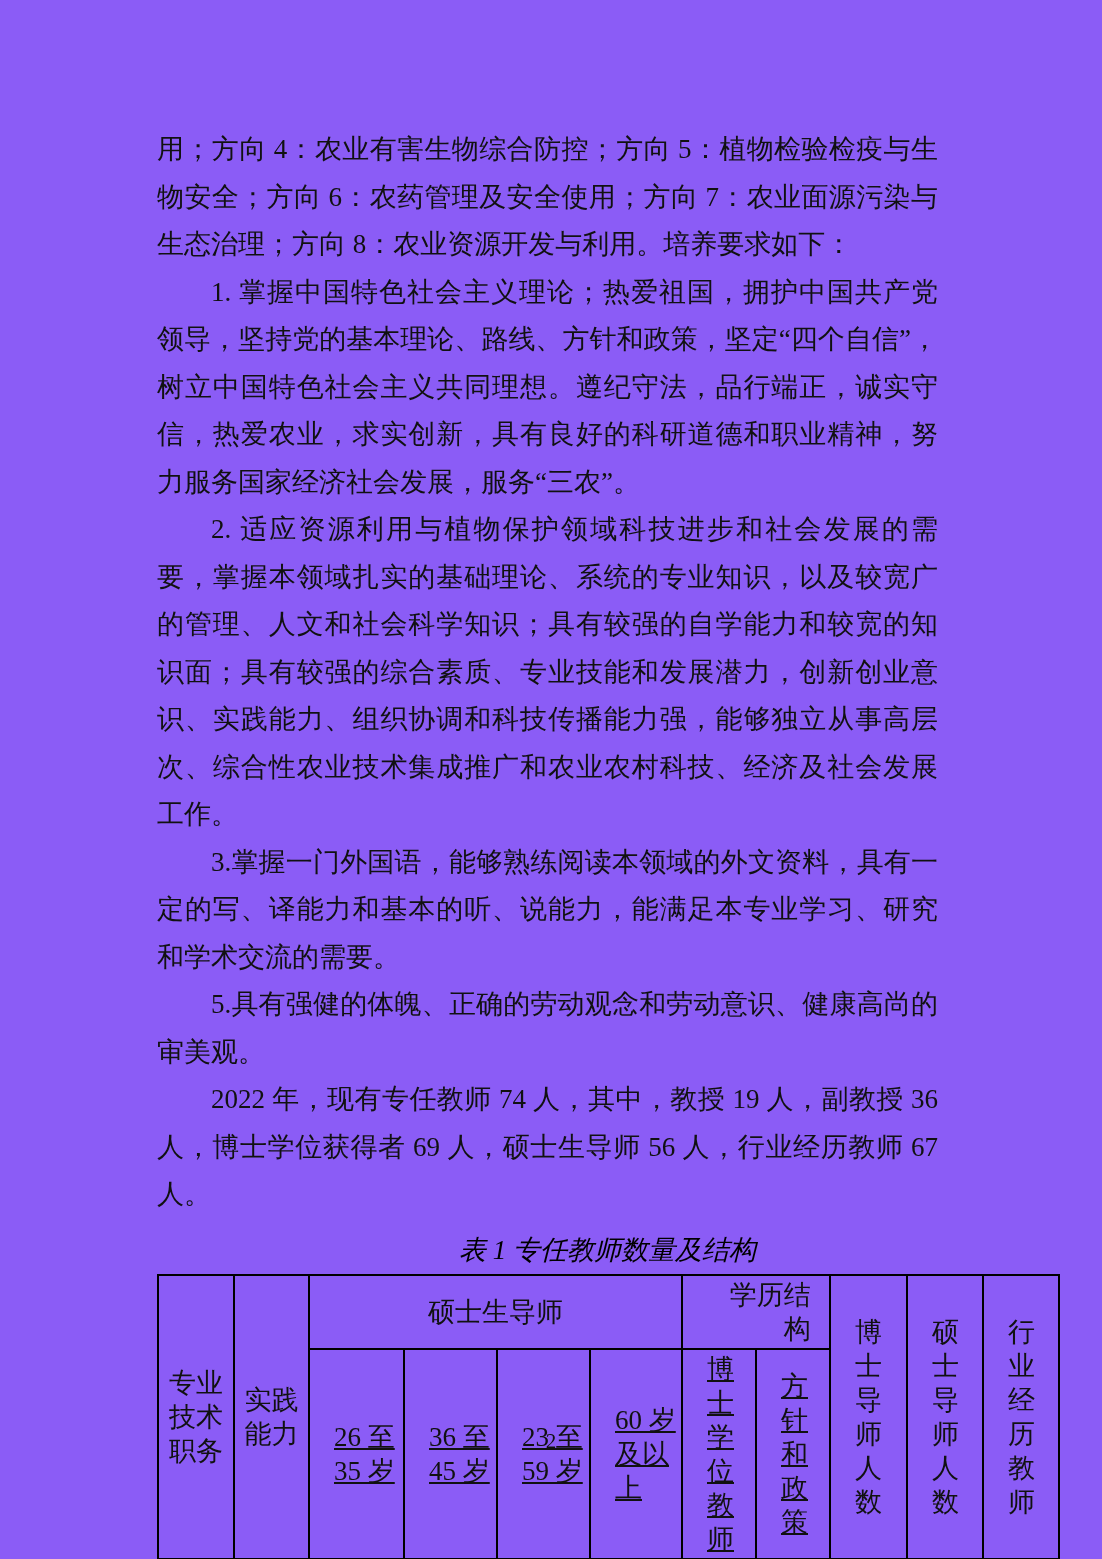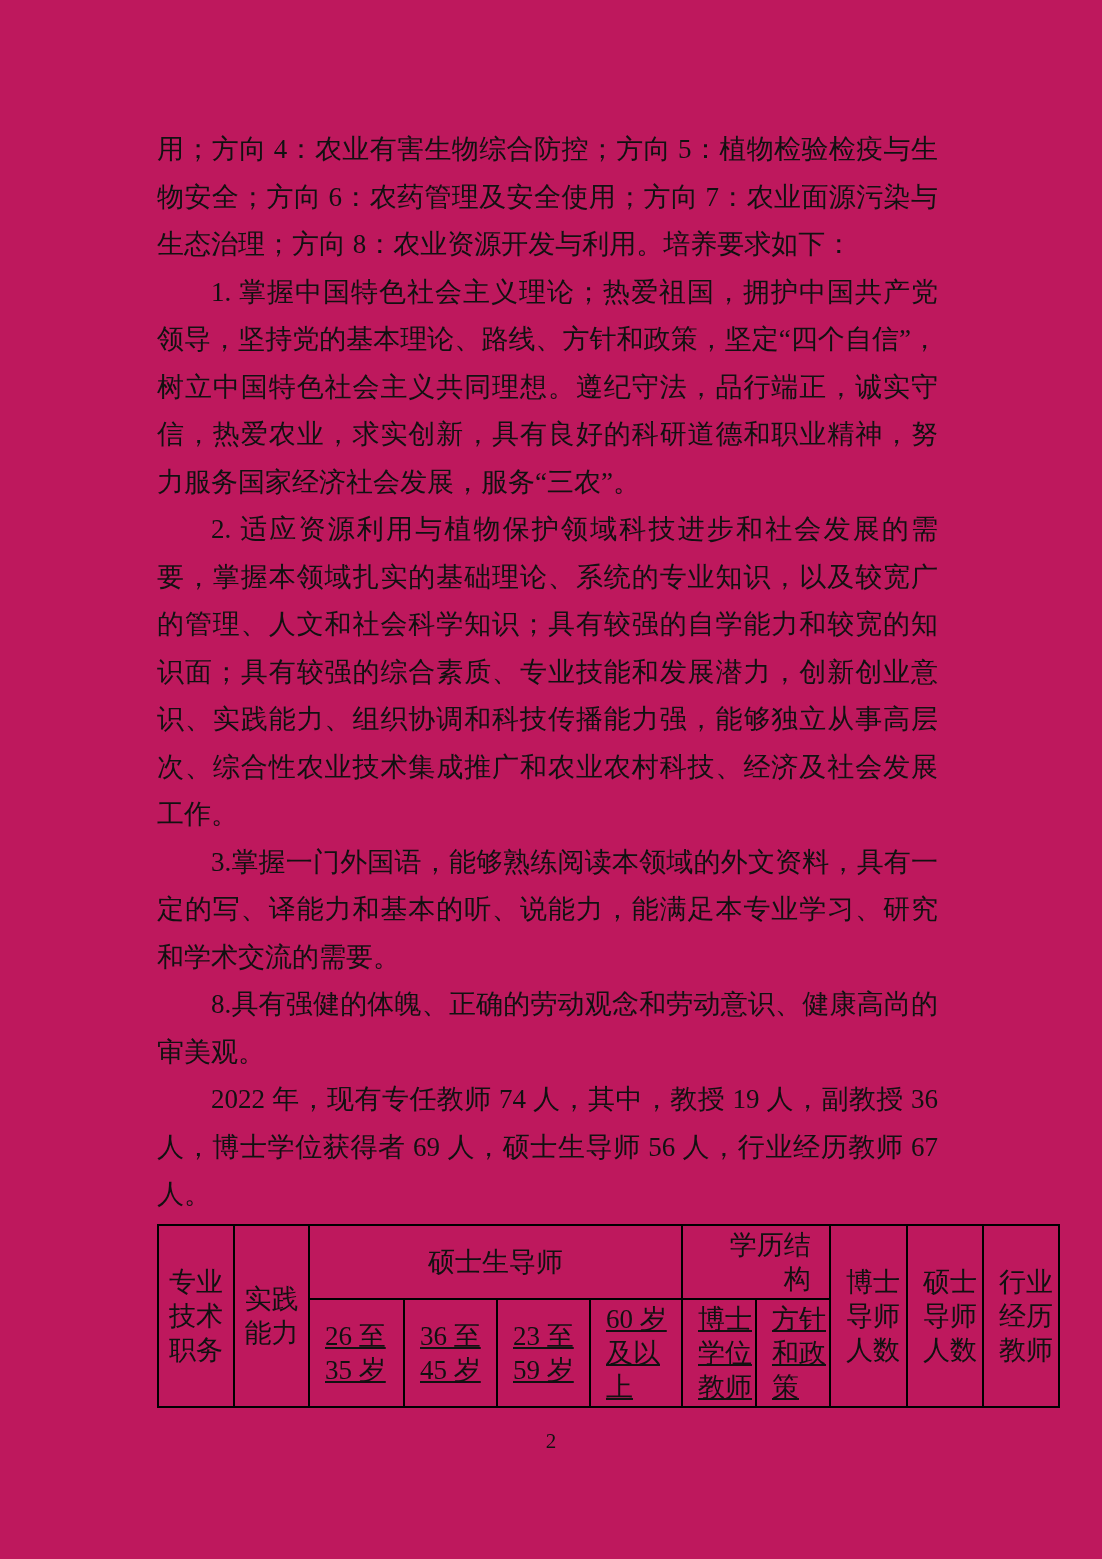--- a/index.html
+++ b/index.html
@@ -4,21 +4,21 @@
 <style>
   html, body {
     margin: 0;
     padding: 0;
     background: #ffffff;
   }
   .page {
     position: relative;
     width: 1102px;
     height: 1559px;
-    background: #be185d;
+    background: #8b5cf6;
     overflow: hidden;
     font-family: "Liberation Serif", "DejaVu Serif", serif;
     color: #111111;
   }
   .content {
     position: absolute;
     left: 157px;
     top: 126px;
     width: 901px;
   }
@@ -69,21 +69,21 @@
     padding: 2px 4px;
     vertical-align: middle;
     text-align: center;
     color: #111111;
     overflow: hidden;
   }
   table.t tr.r1 { height: 62px; }
   table.t tr.r2 { height: 96px; text-decoration: underline; }
   table.t th.left {
     text-align: left;
-    padding-left: 15px;
+    padding-left: 24px;
     padding-right: 2px;
   }
   .xueli-wrap {
     display: inline-block;
     width: 4.05em;
     text-align: right;
     text-indent: 0.95em;
     line-height: 34px;
   }
   .page-number {
@@ -101,28 +101,29 @@
 <body>
 
 <div class="page">
   <div class="content">
 
     <div class="textblock">
       <p>用；方向 4：农业有害生物综合防控；方向 5：植物检验检疫与生物安全；方向 6：农药管理及安全使用；方向 7：农业面源污染与生态治理；方向 8：农业资源开发与利用。培养要求如下：</p>
       <p class="indent">1. 掌握中国特色社会主义理论；热爱祖国，拥护中国共产党领导，坚持党的基本理论、路线、方针和政策，坚定“四个自信”，树立中国特色社会主义共同理想。遵纪守法，品行端正，诚实守信，热爱农业，求实创新，具有良好的科研道德和职业精神，努力服务国家经济社会发展，服务“三农”。</p>
       <p class="indent">2. 适应资源利用与植物保护领域科技进步和社会发展的需要，掌握本领域扎实的基础理论、系统的专业知识，以及较宽广的管理、人文和社会科学知识；具有较强的自学能力和较宽的知识面；具有较强的综合素质、专业技能和发展潜力，创新创业意识、实践能力、组织协调和科技传播能力强，能够独立从事高层次、综合性农业技术集成推广和农业农村科技、经济及社会发展工作。</p>
       <p class="indent">3.掌握一门外国语，能够熟练阅读本领域的外文资料，具有一定的写、译能力和基本的听、说能力，能满足本专业学习、研究和学术交流的需要。</p>
-      <p class="indent">8.具有强健的体魄、正确的劳动观念和劳动意识、健康高尚的审美观。</p>
+      <p class="indent">5.具有强健的体魄、正确的劳动观念和劳动意识、健康高尚的审美观。</p>
     </div>
 
 
     <div class="textblock">
       <p class="indent teacher-par">2022 年，现有专任教师 74 人，其中，教授 19 人，副教授 36 人，博士学位获得者 69 人，硕士生导师 56 人，行业经历教师 67 人。</p>
     </div>
 
+    <div class="table-caption">表 1 专任教师数量及结构</div>
 
     <table class="t">
       <colgroup>
         <col style="width:76px">
         <col style="width:75px">
         <col style="width:95px">
         <col style="width:93px">
         <col style="width:93px">
         <col style="width:92px">
         <col style="width:74px">

